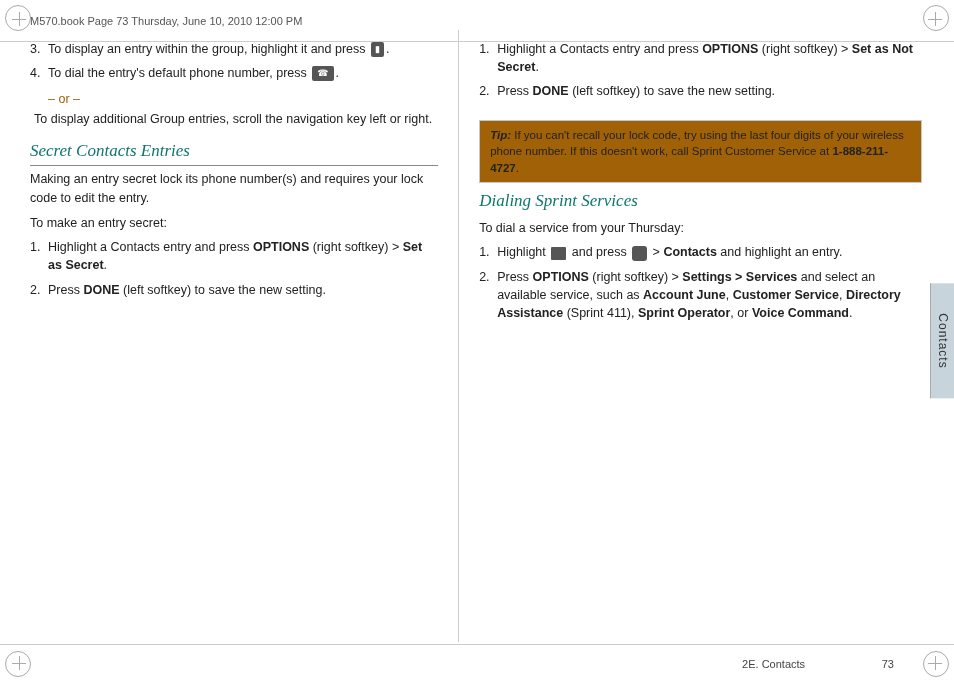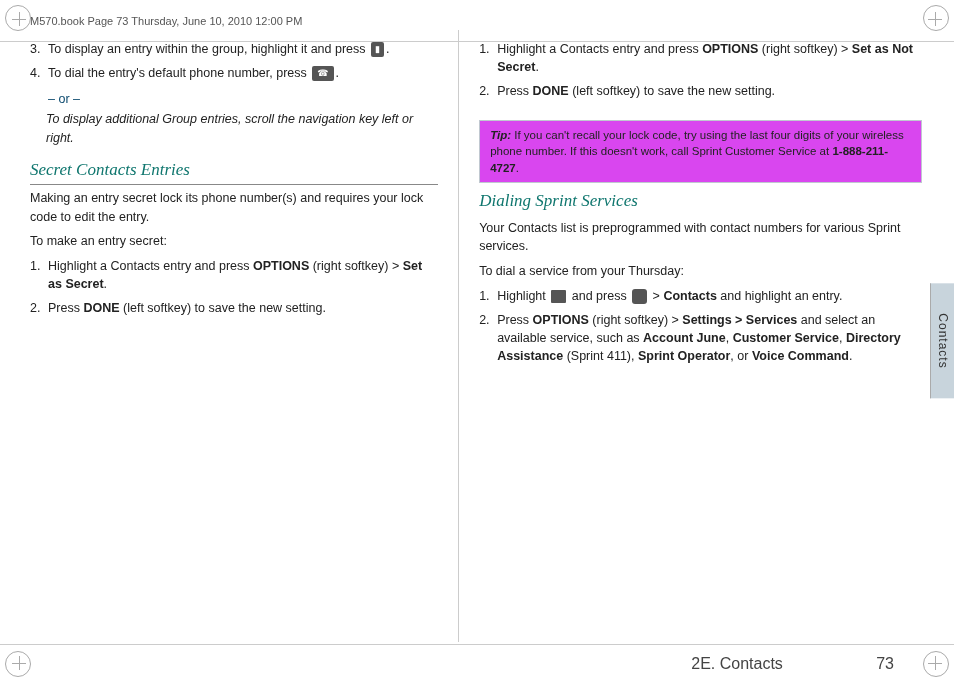--- a/index.html
+++ b/index.html
@@ -186,26 +186,26 @@
       background: #555;
       border-radius: 50%;
       vertical-align: middle;
       margin: 0 2px;
     }
 
     
     .or-line {
       margin: 4px 0 4px 18px;
       font-size: 12.5px;
-      color: #0c4a6e;
+      color: #a16207;
     }
 
     
     .tip-box {
-      background: #d946ef;
+      background: #a16207;
       border: 1px solid #c0c8d0;
       padding: 6px 10px;
       font-size: 11.5px;
       line-height: 1.4;
       margin-top: 20px;
       margin-bottom: 8px;
     }
 
     .tip-box .tip-label {
       font-style: italic;
@@ -228,21 +228,21 @@
       position: absolute;
       bottom: 0;
       left: 0;
       right: 0;
       height: 38px;
       display: flex;
       align-items: center;
       justify-content: flex-end;
       padding: 12px 60px;
       border-top: 1px solid #ccc;
-      font-size: 16px;
+      font-size: 11px;
       color: #444;
     }
 
     
     .phone-bold {
       font-weight: bold;
     }
   </style>
 </head>
 <body>
@@ -280,21 +280,21 @@
       <li style="margin-top:4px;">
         <span class="num">4.</span>
         <span>
           To dial the entry's default phone number, press
           <span class="icon-phone">☎</span>.
         </span>
       </li>
     </ol>
 
     <div class="or-line">– or –</div>
-    <p class="para" style="margin-left:16px;margin-bottom:12px;font-style:italic;">
+    <p class="para" style="margin-left:4px;margin-bottom:12px;">
       To display additional Group entries, scroll the navigation key left or right.
     </p>
 
     <h2 class="section-title">Secret Contacts Entries</h2>
 
     <p class="para">
       Making an entry secret lock its phone number(s) and requires your lock code to edit the entry.
     </p>
 
     <p class="para">To make an entry secret:</p>
@@ -336,23 +336,20 @@
 
     <div class="tip-box">
       <span class="tip-label">Tip: </span>
       <span>
         If you can't recall your lock code, try using the last four digits of your wireless phone number. If this doesn't work, call Sprint Customer Service at <span class="phone-bold">1-888-211-4727</span>.
       </span>
     </div>
 
     <h2 class="section-title-right">Dialing Sprint Services</h2>
 
-    <p class="para">
-      Your Contacts list is preprogrammed with contact numbers for various Sprint services.
-    </p>
 
     <p class="para">To dial a service from your Thursday:</p>
 
     <ol class="num-list">
       <li>
         <span class="num">1.</span>
         <span>
           Highlight
           <span class="icon-home" style="display:inline-block;width:15px;height:13px;background:#555;border-radius:1px;vertical-align:middle;margin:0 2px;"></span>
           and press

